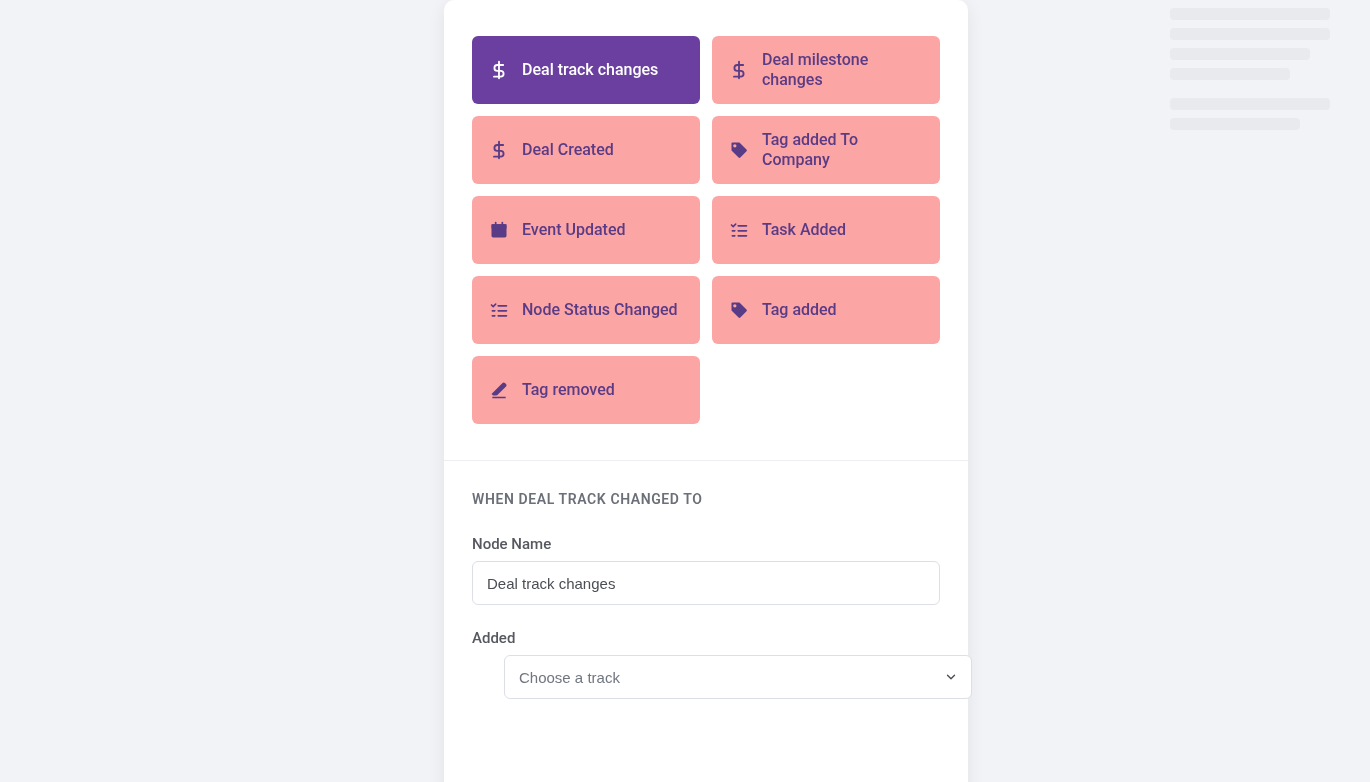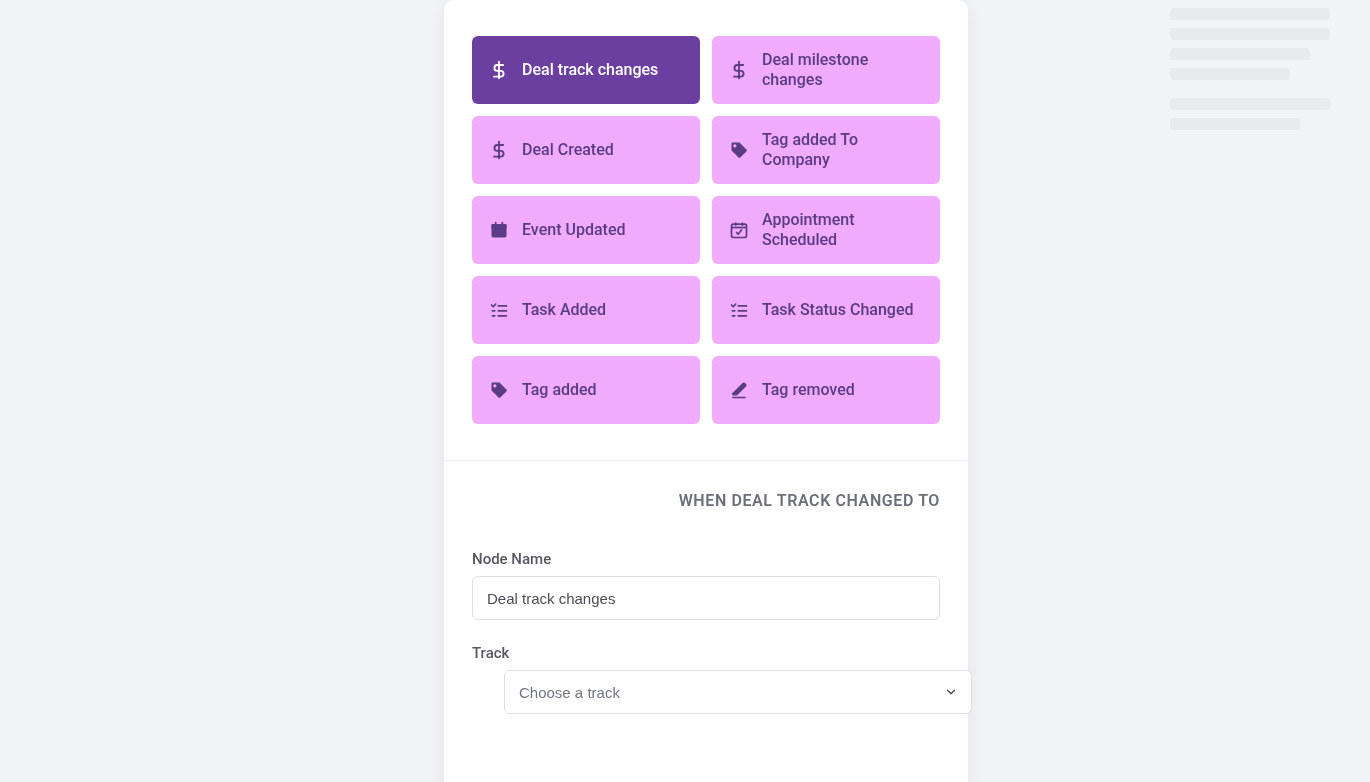--- a/index.html
+++ b/index.html
@@ -35,21 +35,21 @@
     padding-bottom: 40px;
     min-height: 800px;
   }
   .options-grid {
     display: grid;
     grid-template-columns: 1fr 1fr;
     gap: 12px;
     padding: 36px 28px 28px 28px;
   }
   .option-card {
-    background: #f0abfc;
+    background: #fca5a5;
     border-radius: 6px;
     min-height: 68px;
     padding: 0 16px;
     display: flex;
     align-items: center;
     gap: 12px;
     cursor: pointer;
     color: #5a3b85;
   }
   .option-card.active {
@@ -72,26 +72,26 @@
   }
   .divider {
     height: 1px;
     background: #eceef2;
     margin: 8px 0 0 0;
   }
   .form-section {
     padding: 30px 28px 0 28px;
   }
   .section-title {
-    text-align: right;
-    font-size: 16px;
+    text-align: left;
+    font-size: 14px;
     letter-spacing: 0.6px;
     color: #6b6f78;
     font-weight: 600;
-    margin-bottom: 40px;
+    margin-bottom: 28px;
     text-transform: uppercase;
   }
   .field-label {
     font-size: 15px;
     color: #55585f;
     font-weight: 500;
     margin-bottom: 8px;
   }
   .text-input {
     width: 100%;
@@ -194,32 +194,20 @@
         <svg viewBox="0 0 24 24" fill="currentColor">
             <rect x="3" y="5" width="18" height="16" rx="2"></rect>
             <rect x="3" y="5" width="18" height="5" fill="currentColor"></rect>
             <rect x="7" y="2" width="2" height="5" rx="1"></rect>
             <rect x="15" y="2" width="2" height="5" rx="1"></rect>
           </svg>
       </span>
       <span class="label">Event Updated</span>
     </div>
 
-    <div class="option-card">
-      <span class="option-icon">
-        <svg viewBox="0 0 24 24" fill="none" stroke="currentColor" stroke-width="2">
-            <rect x="3" y="5" width="18" height="16" rx="2"></rect>
-            <line x1="3" y1="9" x2="21" y2="9"></line>
-            <line x1="8" y1="3" x2="8" y2="7"></line>
-            <line x1="16" y1="3" x2="16" y2="7"></line>
-            <polyline points="9 15 11 17 15 12" stroke-linecap="round" stroke-linejoin="round"></polyline>
-          </svg>
-      </span>
-      <span class="label">Appointment Scheduled</span>
-    </div>
 
     <div class="option-card">
       <span class="option-icon">
         <svg viewBox="0 0 24 24" fill="none" stroke="currentColor" stroke-width="2" stroke-linecap="round">
             <polyline points="3 6 5 8 8 5"></polyline>
             <line x1="11" y1="7" x2="21" y2="7"></line>
             <line x1="11" y1="13" x2="21" y2="13"></line>
             <line x1="11" y1="19" x2="21" y2="19"></line>
             <line x1="4" y1="13" x2="7" y2="13"></line>
             <line x1="4" y1="19" x2="7" y2="19"></line>
@@ -232,21 +220,21 @@
       <span class="option-icon">
         <svg viewBox="0 0 24 24" fill="none" stroke="currentColor" stroke-width="2" stroke-linecap="round">
             <polyline points="3 6 5 8 8 5"></polyline>
             <line x1="11" y1="7" x2="21" y2="7"></line>
             <line x1="11" y1="13" x2="21" y2="13"></line>
             <line x1="11" y1="19" x2="21" y2="19"></line>
             <line x1="4" y1="13" x2="7" y2="13"></line>
             <line x1="4" y1="19" x2="7" y2="19"></line>
           </svg>
       </span>
-      <span class="label">Task Status Changed</span>
+      <span class="label">Node Status Changed</span>
     </div>
 
     <div class="option-card">
       <span class="option-icon">
         <svg viewBox="0 0 24 24" fill="currentColor">
             <path d="M21 11.5 12.5 3H4a1 1 0 0 0-1 1v8.5L11.5 21a1.5 1.5 0 0 0 2.1 0l7.4-7.4a1.5 1.5 0 0 0 0-2.1zM7 9a2 2 0 1 1 0-4 2 2 0 0 1 0 4z"></path>
           </svg>
       </span>
       <span class="label">Tag added</span>
     </div>
@@ -264,21 +252,21 @@
   </div>
 
   <div class="divider"></div>
 
   <div class="form-section">
     <div class="section-title">WHEN DEAL TRACK CHANGED TO</div>
 
     <div class="field-label">Node Name</div>
     <input type="text" class="text-input" value="Deal track changes" style="">
 
-    <div class="field-label">Track</div>
+    <div class="field-label">Added</div>
     <div class="select-wrap">
       <select class="select-input">
         <option>Choose a track</option>
       </select>
       <span class="select-caret">
         <svg viewBox="0 0 24 24" fill="none" stroke="currentColor" stroke-width="2.4" stroke-linecap="round" stroke-linejoin="round">
             <polyline points="6 9 12 15 18 9"></polyline>
           </svg>
       </span>
     </div>

